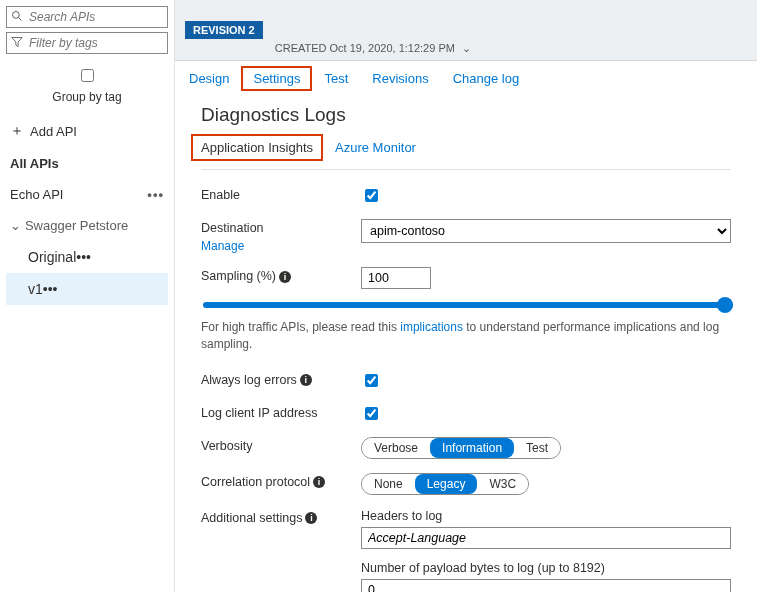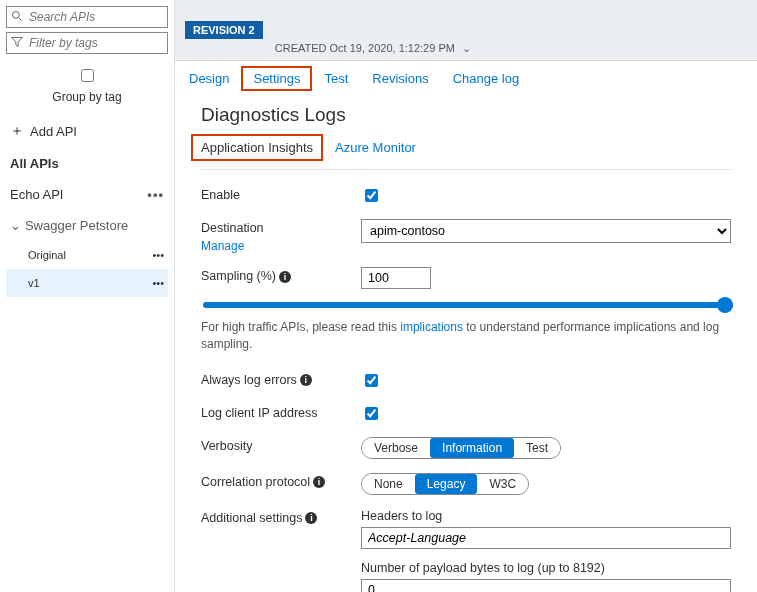--- a/index.html
+++ b/index.html
@@ -9,21 +9,21 @@
   .sidebar { width: 175px; border-right: 1px solid #e1e1e1; padding: 6px 6px 0 6px; }
   .search-box { position: relative; margin-bottom: 4px; }
   .search-box input { width: 100%; height: 22px; border: 1px solid #8a8886; padding: 2px 4px 2px 22px; font-size: 12px; font-style: italic; color: #ef4444; }
   .search-box .ico { position: absolute; left: 5px; top: 4px; width: 12px; height: 12px; }
   .group-row { margin: 12px 0 10px 0; display: flex; align-items: center; gap: 5px; font-size: 12px; flex-direction: column; }
   .add-api { padding: 8px 4px; font-size: 13px; color: #323130; display: flex; align-items: center; gap: 6px; cursor: pointer; }
   .api-item { padding: 8px 4px; font-size: 13px; display: flex; justify-content: space-between; align-items: center; cursor: pointer; }
   .api-item.bold { font-weight: 600; }
   .api-item .dots { color: #605e5c; letter-spacing: 1px; font-weight: bold; cursor: pointer; }
   .api-item.expandable { color: #605e5c; }
-  .api-sub { padding: 8px 4px 8px 22px; font-size: 11px; display: flex; justify-content: space-between; align-items: center; cursor: pointer; }
+  .api-sub { padding: 8px 4px 8px 22px; font-size: 14px; display: flex; align-items: center; cursor: pointer; }
   .api-sub.selected { background: #e5f1fb; }
   .chev { display:inline-block; transform: rotate(0deg); margin-right:4px; }
   
   .main { flex: 1; display: flex; flex-direction: column; }
   .rev-bar { background: #eceff1; border-bottom:1px solid #d6d6d6; padding: 5px 10px; display: flex; align-items: center; gap: 12px; font-size: 11px; }
   .rev-badge { background: #115ea3; color: #fff; padding: 3px 8px; font-weight: 600; font-size: 11px; }
   .created { color: #555; margin-top: 37px; }
   .tabs { display: flex; gap: 24px; padding: 10px 14px 8px 14px; font-size: 13px; }
   .tabs a { color: #0078d4; text-decoration: none; cursor: pointer; }
   .tabs a.hl { border: 2px solid #d83b01; padding: 3px 10px; margin:-5px -12px; }
@@ -42,21 +42,21 @@
   input.txt.nrm { font-style: normal; }
   .slider-wrap { margin-top: 8px; }
   .slider { -webkit-appearance: none; width: 100%; height: 6px; background: #0078d4; border-radius: 3px; outline: none; }
   .slider::-webkit-slider-thumb { -webkit-appearance: none; width: 16px; height: 16px; background: #0078d4; border-radius: 50%; cursor: pointer; }
   .slider::-moz-range-thumb { width: 16px; height: 16px; background: #0078d4; border-radius: 50%; border:none; cursor: pointer; }
   .note { font-size: 12px; color: #555; margin: 8px 0 18px 0; line-height: 1.4; }
   .note a { color: #0078d4; text-decoration: none; }
   .info-ico { display:inline-block; width:12px; height:12px; border-radius:50%; background:#323130; color:#fff; font-size:9px; line-height:12px; text-align:center; font-weight:bold; margin-left:3px; vertical-align:middle; }
   .pill-group { display:inline-flex; border:1px solid #8a8886; border-radius: 14px; overflow:hidden; font-size:12px; }
   .pill { padding: 3px 12px; cursor:pointer; background:#fff; }
-  .pill.on { background:#0078d4; color:#fff; border-radius: 3px; }
+  .pill.on { background:#0078d4; color:#fff; border-radius: 8px; }
   .sublabel { font-size: 12.5px; margin-bottom: 4px; }
   .adv { color:#0078d4; font-size:13px; display:flex; align-items:center; gap:6px; cursor:pointer; margin-top: 4px;}
   .chk { accent-color: #0078d4; }
   svg { display:block; }
 </style>
 </head>
 <body>
 
 <div class="root">
 

